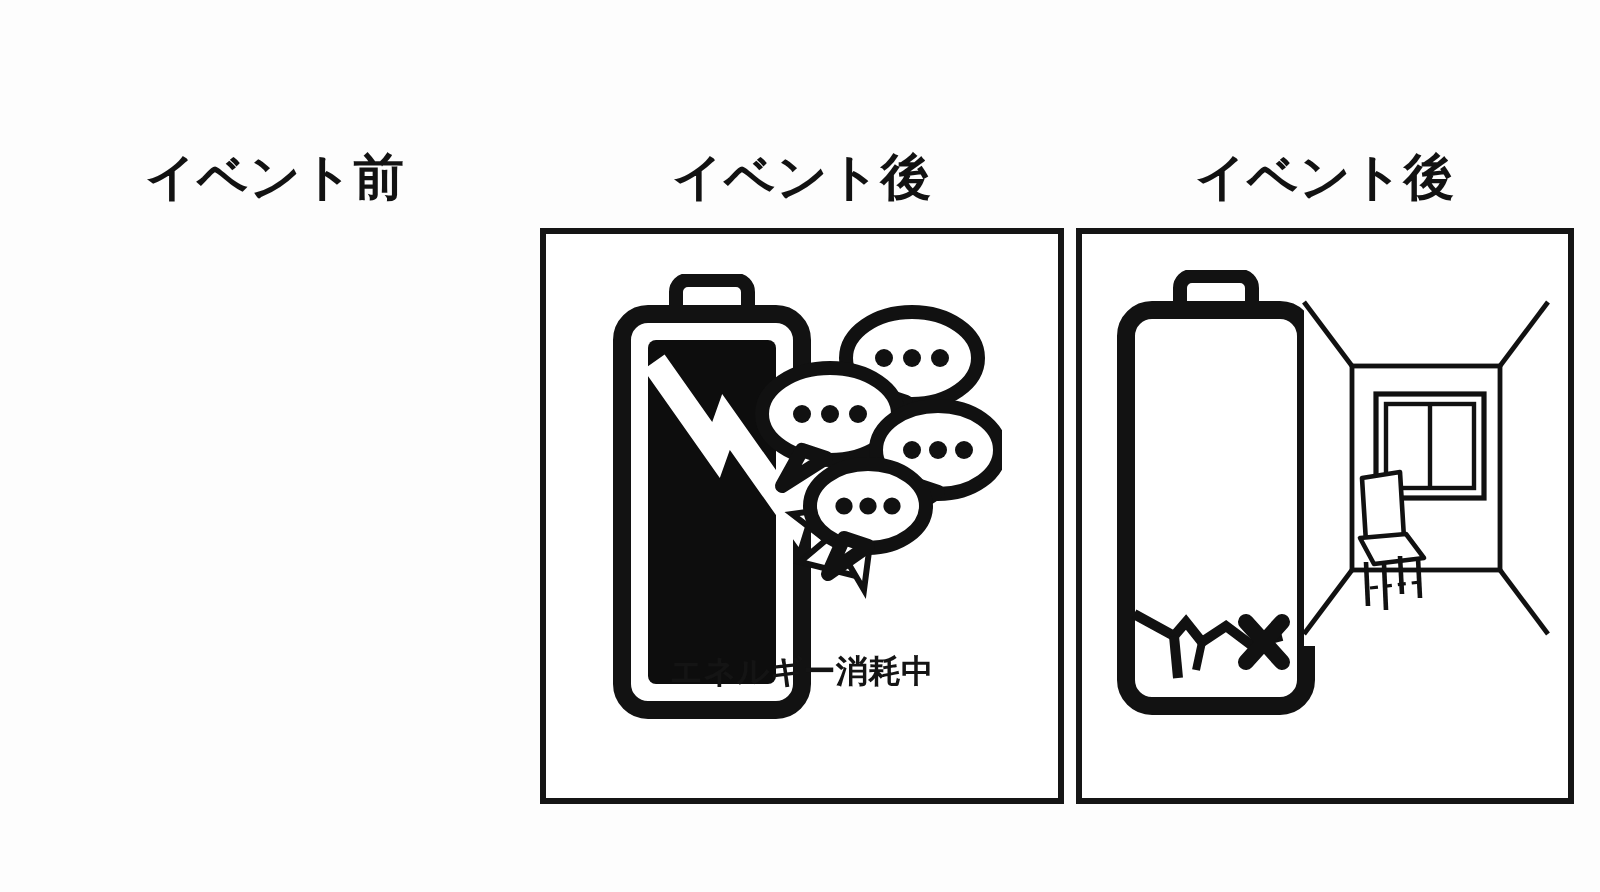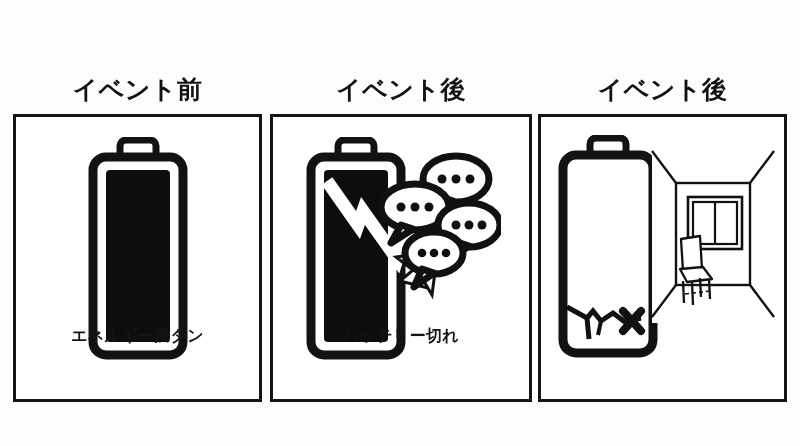--- a/index.html
+++ b/index.html
@@ -98,40 +98,20 @@
 </style>
 </head>
 <body>
 
 <div class="board">
 
   <div class="column col-1">
 
     <div class="panel-title">イベント前</div>
 
-    <div class="panel-box">
-      <div class="panel-stage">
-
-        <div class="art art-battery-1">
-          <svg width="110" height="230" viewBox="0 0 110 230">
-
-            <rect x="37" y="3" width="36" height="20" rx="6" ry="6" fill="none" stroke="#121212" stroke-width="7"></rect>
-
-            <rect x="10" y="20" width="90" height="198" rx="13" ry="13" fill="#ffffff" stroke="#121212" stroke-width="9"></rect>
-
-            <rect x="23" y="33" width="64" height="172" rx="4" ry="4" fill="#0d0d0d"></rect>
-          </svg>
-        </div>
-
-        <div class="caption-row">
-          <span class="caption">エネルギー満タン</span>
-        </div>
-
-      </div>
-    </div>
   </div>
 
   <div class="column col-2">
 
     <div class="panel-title">イベント後</div>
 
     <div class="panel-box">
       <div class="panel-stage">
 
         <div class="art art-battery-2">
@@ -183,21 +163,21 @@
                 <path d="M121 132 L113 150 L133 136 Z" fill="#ffffff" stroke="#111111" stroke-width="7" stroke-linejoin="round"></path>
                 <circle cx="121" cy="116" r="4.3" fill="#111111"></circle>
                 <circle cx="133" cy="116" r="4.3" fill="#111111"></circle>
                 <circle cx="145" cy="116" r="4.3" fill="#111111"></circle>
               </g>
             </g>
           </svg>
         </div>
 
         <div class="caption-row">
-          <span class="caption">バッテリー切れ</span>
+          <span class="caption">エネルギー消耗中</span>
         </div>
 
       </div>
     </div>
   </div>
 
   <div class="column col-3">
 
     <div class="panel-title">イベント後</div>
 

